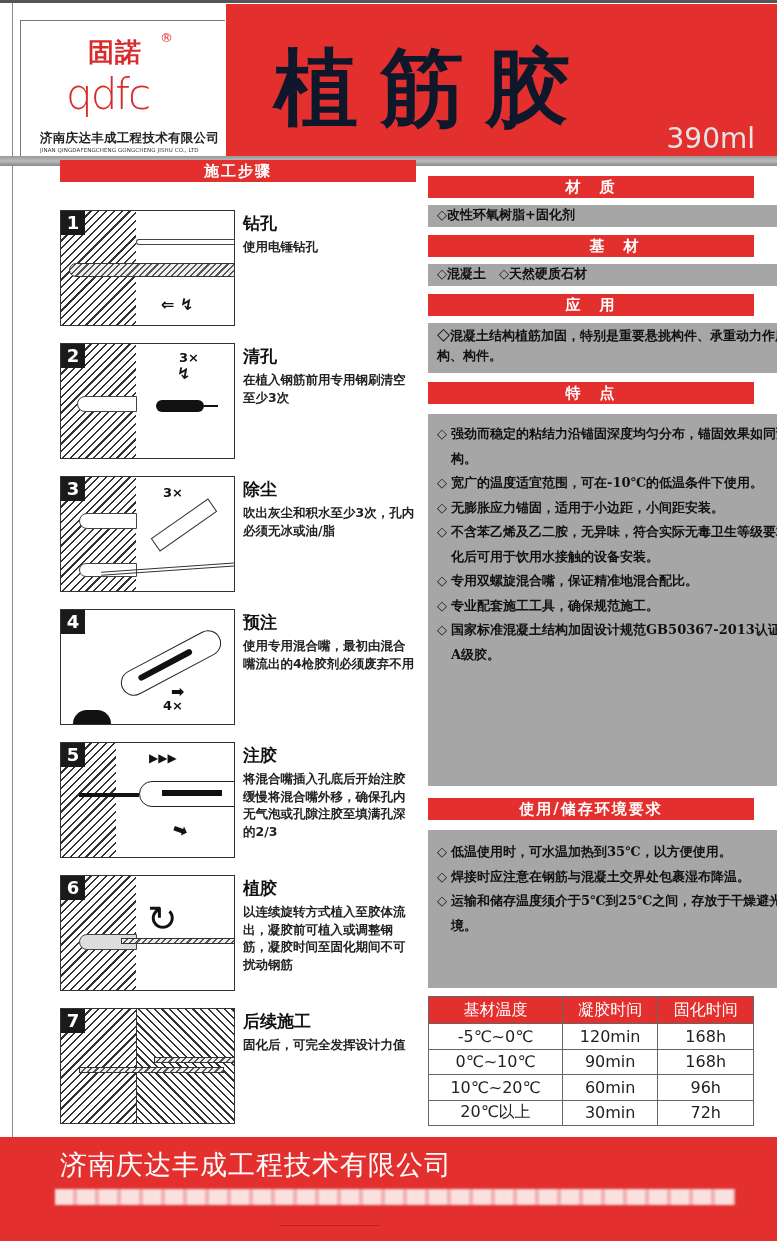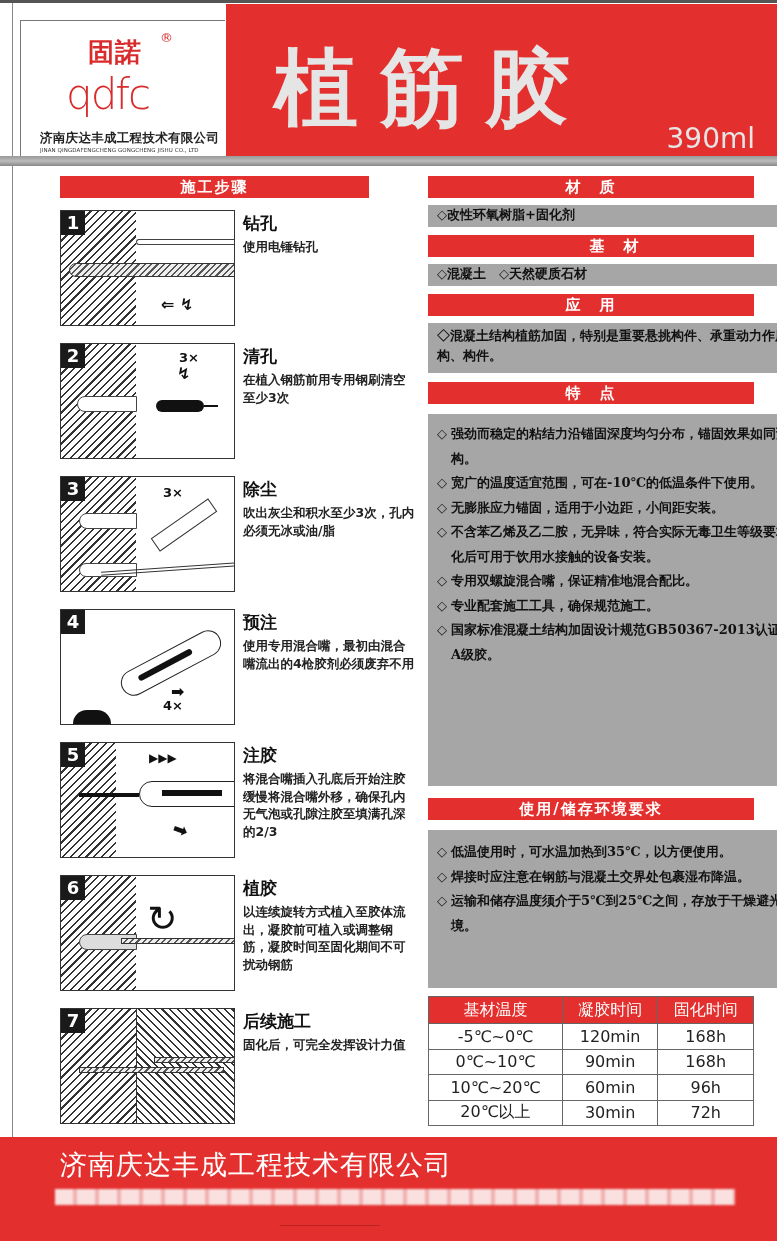--- a/index.html
+++ b/index.html
@@ -12,21 +12,21 @@
   
   .header { position: absolute; left: 0; top: 0; width: 777px; height: 158px; }
   .header-topline { position: absolute; left: 0; top: 0; width: 777px; height: 3px; background: #555; }
   .logo-box { position: absolute; left: 20px; top: 20px; width: 205px; height: 136px; border-top: 1px solid #777; border-left: 1px solid #777; }
   .logo-cn { position: absolute; left: 88px; top: 35px; font-size: 26px; font-weight: bold; color: #d92b2b; letter-spacing: 1px; }
   .logo-reg { position: absolute; left: 160px; top: 30px; font-size: 13px; color: #d92b2b; }
   .logo-mark { position: absolute; left: 66px; top: 70px; font-size: 42px; color: #d92b2b; font-family: "DejaVu Sans", sans-serif; letter-spacing: -2px; font-weight: 300; }
   .logo-company { position: absolute; left: 40px; top: 130px; font-size: 12.5px; font-weight: bold; color: #222; letter-spacing: 0.3px; }
   .logo-company-en { position: absolute; left: 40px; top: 147px; font-size: 5.5px; color: #333; letter-spacing: 0.1px; }
   .title-band { position: absolute; left: 226px; top: 4px; width: 551px; height: 152px; background: #e3302e; }
-  .title-text { position: absolute; left: 48px; top: 42px; font-size: 84px; font-weight: bold; color: #e5e5e5; letter-spacing: 22px; line-height: 1; }
+  .title-text { position: absolute; left: 48px; top: 42px; font-size: 84px; font-weight: bold; color: #0f172a; letter-spacing: 22px; line-height: 1; }
   .volume { position: absolute; right: 22px; top: 118px; font-size: 28px; color: #e5e5e5; }
   .header-bar { position: absolute; left: 0; top: 156px; width: 777px; height: 10px; background: linear-gradient(#999, #bbb 50%, #888); }
 
   
   .sec-head { position: absolute; height: 22px; background: #e3302e; color: #fff; font-weight: bold; font-size: 15px; text-align: center; line-height: 22px; letter-spacing: 2px; }
 
   
   .step { position: absolute; left: 60px; width: 360px; }
   .step-fig { position: absolute; left: 0; top: 0; width: 175px; height: 116px; border: 1px solid #333; background: #fff; overflow: hidden; }
   .hatch { position: absolute; top: 0; height: 100%; background: repeating-linear-gradient(135deg, #fff 0 4px, #333 4px 5.5px); }
@@ -70,21 +70,21 @@
     <div class="logo-mark">qdfc</div>
     <div class="logo-company">济南庆达丰成工程技术有限公司</div>
     <div class="logo-company-en">JINAN QINGDAFENGCHENG GONGCHENG JISHU CO., LTD</div>
     <div class="title-band">
       <div class="title-text">植筋胶</div>
       <div class="volume">390ml</div>
     </div>
     <div class="header-bar"></div>
   </div>
 
-  <div class="sec-head" style="left:60px; top:176px; width:309px;font-family:Liberation Serif, serif;">施工步骤</div>
+  <div class="sec-head" style="left:60px; top:160px; width:356px;font-family:Liberation Serif, serif;">施工步骤</div>
 
   <div class="step" style="top:210px; height:120px;">
     <div class="step-fig">
       <div class="hatch" style="left:0; width:75px;"></div>
       <div class="step-num">1</div>
       <div class="hole" style="left:75px; top:28px; width:100px; height:6px; border:1px solid #444; border-right:none; border-radius:3px 0 0 3px;"></div>
       <div class="rod" style="left:8px; top:52px; width:167px; height:14px; border-radius:7px 0 0 7px;"></div>
       <div class="fig-label" style="left:100px; top:84px; font-size:16px;">⇐ ↯</div>
     </div>
     <div class="step-title">钻孔</div>

